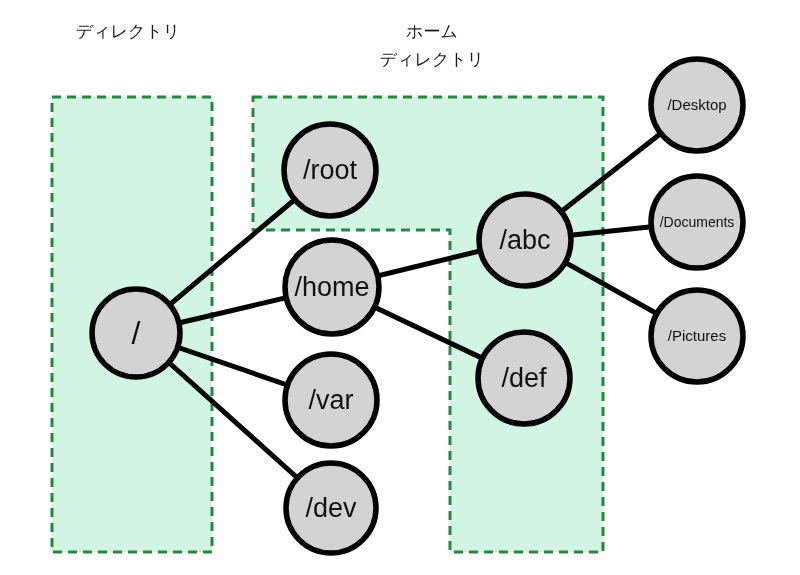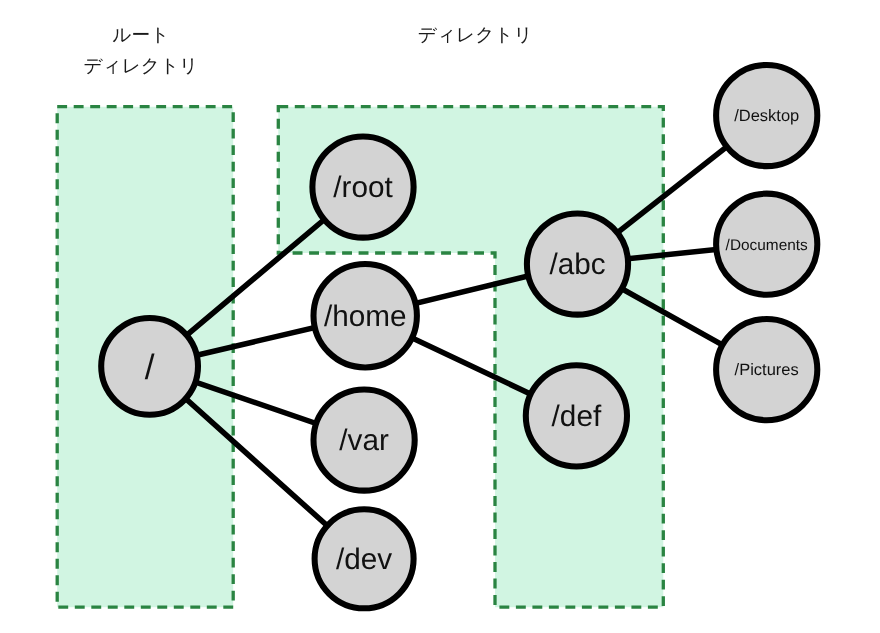--- a/index.html
+++ b/index.html
@@ -85,21 +85,21 @@
         <circle cx="697" cy="222" r="46" class="node-circle" fill="#d3d3d3" stroke="#000000"></circle>
         <text x="697" y="222" dy="0.35em" class="node-label" font-size="14">/Documents</text>
       </g>
       <g>
         <circle cx="697" cy="336" r="46" class="node-circle" fill="#d3d3d3" stroke="#000000"></circle>
         <text x="697" y="336" dy="0.35em" class="node-label" font-size="15">/Pictures</text>
       </g>
     </svg>
 
   <div class="region-label" style="left:128px;top:18px;">
-    <div>ルート</div>
     <div>ディレクトリ</div>
   </div>
 
   <div class="region-label" style="left:432px;top:18px;">
+    <div>ホーム</div>
     <div>ディレクトリ</div>
   </div>
 
 </div>
 
 </body></html>

